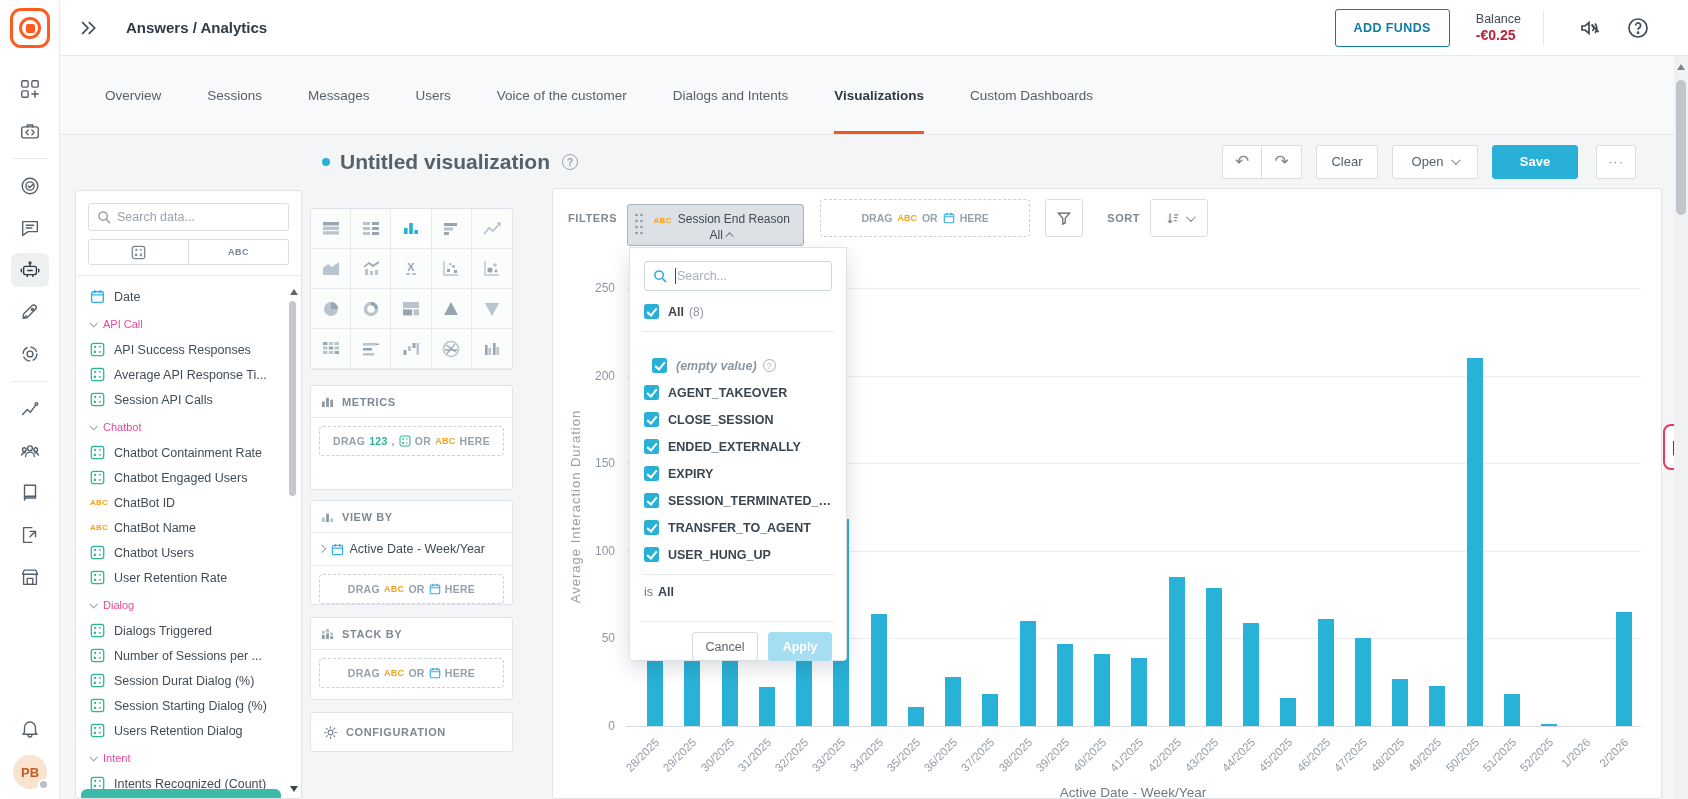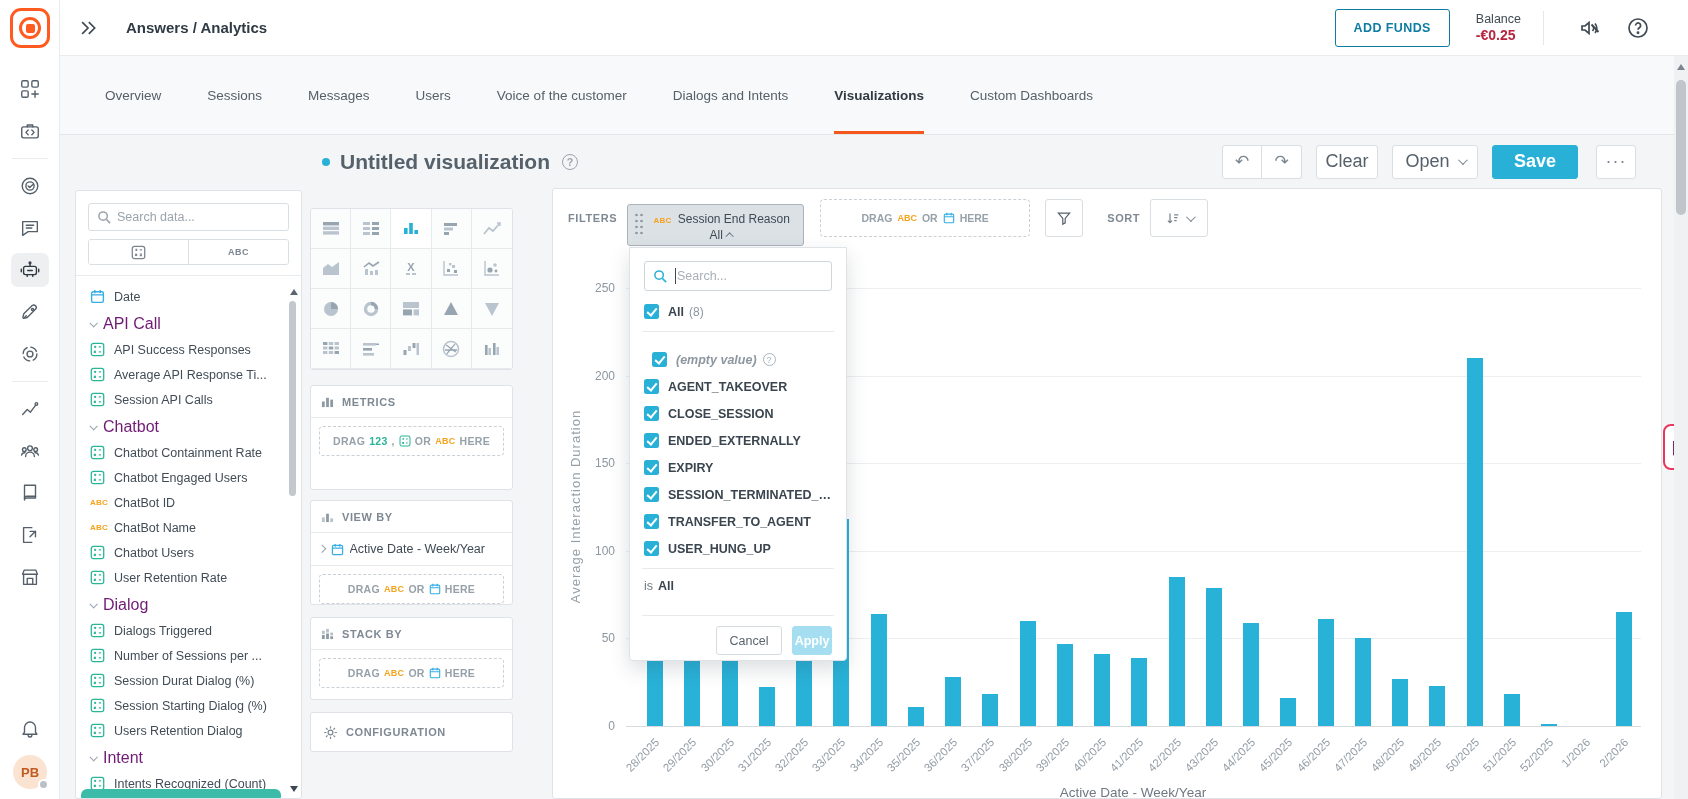--- a/index.html
+++ b/index.html
@@ -39,21 +39,21 @@
   .tab.active { font-weight:bold; color:#2f3a44; }
   .tab.active::after { content:""; position:absolute; left:0; right:0; bottom:0; height:3px; background:#f4571c; }
 
   
   .title-row { position:absolute; left:60px; top:135px; width:1614px; height:53px; display:flex; align-items:center; }
   .title-left { margin-left:262px; display:flex; align-items:center; }
   .title-dot { width:8px; height:8px; border-radius:50%; background:#29b0d6; margin-right:10px; }
   .viz-title { font-size:21px; font-weight:bold; color:#55616b; }
   .help-circ { width:16px; height:16px; border:1.4px solid #9aa4ad; color:#9aa4ad; border-radius:50%; font-size:10.5px; display:flex; align-items:center; justify-content:center; margin-left:12px; font-weight:bold; }
   .title-actions { margin-left:auto; margin-right:38px; display:flex; align-items:center; }
-  .btn { height:34px; background:#fff; border:1px solid #d9dee2; border-radius:3px; font-size:18px; color:#55606a; display:flex; align-items:center; justify-content:center; cursor:pointer; font-family:inherit; }
+  .btn { height:34px; background:#fff; border:1px solid #d9dee2; border-radius:3px; font-size:13px; color:#55606a; display:flex; align-items:center; justify-content:center; cursor:pointer; font-family:inherit; }
   .undo-group { display:flex; margin-right:14px; }
   .undo-group .btn { width:40px; border-radius:3px 0 0 3px; font-size:17px; color:#7b858f; }
   .undo-group .btn + .btn { border-left:none; border-radius:0 3px 3px 0; }
   .btn.clear { width:62px; margin-right:14px; }
   .btn.open { width:86px; margin-right:14px; gap:8px; }
   .btn.save { width:86px; background:#29b0d6; border-color:#29b0d6; color:#fff; font-weight:bold; margin-right:18px; }
   .btn.more { width:40px; color:#7b858f; letter-spacing:1px; }
   .chev { display:inline-block; width:7px; height:7px; border-right:1.6px solid #7b858f; border-bottom:1.6px solid #7b858f; transform:rotate(45deg) translateY(-2px); }
 
   
@@ -67,21 +67,21 @@
   .search-box svg { position:absolute; left:8px; top:6px; }
   .type-toggle { display:flex; margin:8px 12px 0; border:1px solid #d9dee2; border-radius:3px; height:26px; overflow:hidden; }
   .type-toggle .seg { flex:1; display:flex; align-items:center; justify-content:center; cursor:pointer; background:#fff; }
   .type-toggle .seg + .seg { border-left:1px solid #d9dee2; }
   .seg-abc { font-size:9px; font-weight:bold; color:#7a858f; letter-spacing:.5px; }
   .panel-sep { height:1px; background:#e9ecee; margin:10px 0 6px; }
   .field-list { padding:2px 10px 0 14px; }
   .field-row { display:flex; align-items:center; height:25px; cursor:grab; }
   .field-row .f-label { font-size:12.5px; color:#414c56; margin-left:9px; white-space:nowrap; overflow:hidden; text-overflow:ellipsis; }
   .group-row { display:flex; align-items:center; height:26px; margin-top:2px; cursor:pointer; }
-  .group-row .g-label { font-size:16px; color:#701a75; margin-left:7px; }
+  .group-row .g-label { font-size:11px; color:#ec4899; margin-left:7px; }
   .gchev { display:inline-block; width:6px; height:6px; border-right:1.4px solid #9aa4ad; border-bottom:1.4px solid #9aa4ad; transform:rotate(45deg) translateY(-1px); }
   .abc-ic { font-size:8px; font-weight:bold; color:#f5a31c; letter-spacing:.2px; width:15px; flex:none; }
   .inner-scroll { position:absolute; right:2px; top:98px; bottom:6px; width:11px; }
   .inner-scroll .up, .inner-scroll .down { position:absolute; left:2px; width:0; height:0; border-left:4px solid transparent; border-right:4px solid transparent; }
   .inner-scroll .up { top:0; border-bottom:6px solid #5c6670; }
   .inner-scroll .down { bottom:0; border-top:6px solid #3e4852; }
   .inner-scroll .thumb { position:absolute; left:1px; top:12px; width:7px; height:195px; background:#c2c8cd; border-radius:4px; }
   .teal-bar { position:absolute; left:5px; right:20px; bottom:-4px; height:13px; background:#3cbca8; border-radius:6px; }
 
   
@@ -133,21 +133,21 @@
   .fp-row .lbl { margin-left:9px; font-size:12.5px; font-weight:bold; color:#3a454f; white-space:nowrap; overflow:hidden; text-overflow:ellipsis; }
   .fp-row .cnt { margin-left:5px; font-size:12px; color:#8d97a0; font-weight:normal; }
   .fp-row .lbl.empty { font-style:italic; color:#8d97a0; }
   .fp-row .q { margin-left:6px; width:13px; height:13px; border:1.2px solid #aab3bb; border-radius:50%; color:#aab3bb; font-size:9px; display:flex; align-items:center; justify-content:center; flex:none; }
   .fp-div { height:1px; background:#e6eaed; margin:12px -2px 0; }
   .fp-cond { display:flex; align-items:center; height:34px; font-size:12.5px; color:#6f7a84; }
   .fp-cond b { color:#3a454f; margin-left:5px; }
   .fp-actions { display:flex; justify-content:flex-end; gap:10px; padding:10px 0; }
   .fp-btn { height:29px; border-radius:3px; font-size:12.5px; font-family:inherit; cursor:pointer; }
   .fp-cancel { width:66px; background:#fff; border:1px solid #d6dbe0; color:#5a646e; }
-  .fp-apply { width:40px; background:#a5def1; border:1px solid #a5def1; color:#fff; font-weight:bold; }
+  .fp-apply { width:64px; background:#a5def1; border:1px solid #a5def1; color:#fff; font-weight:bold; }
 
   
   .chart-area { position:absolute; left:0; top:58px; right:0; bottom:0; }
   .gridline { position:absolute; left:73px; width:1015px; height:1px; background:#eceef1; }
   .gridline.zero { background:#d8dcdf; }
   .ytick { position:absolute; width:40px; text-align:right; font-size:12px; color:#8d97a0; left:22px; }
   .bar { position:absolute; width:16px; background:#29b2d8; }
   .xlabel { position:absolute; width:64px; text-align:right; font-size:11.5px; color:#939da6; transform-origin:100% 0; transform:rotate(-45deg); white-space:nowrap; }
   .ytitle { position:absolute; left:-88px; top:252px; width:220px; text-align:center; font-size:13px; color:#95a0a9; letter-spacing:1px; transform:rotate(-90deg); }
   .xtitle { position:absolute; left:380px; width:400px; top:538px; text-align:center; font-size:13.5px; color:#6e7984; }
@@ -862,21 +862,21 @@
         <span class="caret"></span>
         <span class="ph">Search...</span>
       </div>
       <div class="fp-row">
         <span class="cbx"></span>
         <span class="lbl">All</span>
         <span class="cnt">(8)</span>
       </div>
       <div class="fp-div"></div>
       <div id="fp-options">
-          <div class="fp-row" style="margin-top: 20px; padding-left: 8px;">
+          <div class="fp-row" style="margin-top: 26px; padding-left: 8px;">
             <span class="cbx"></span>
             <span class="lbl empty">(empty value)</span>
             <span class="q">?</span>
           </div>
           <div class="fp-row" style="margin-top: 12px;">
             <span class="cbx"></span>
             <span class="lbl">AGENT_TAKEOVER</span>
           </div>
           <div class="fp-row" style="margin-top: 12px;">
             <span class="cbx"></span>

